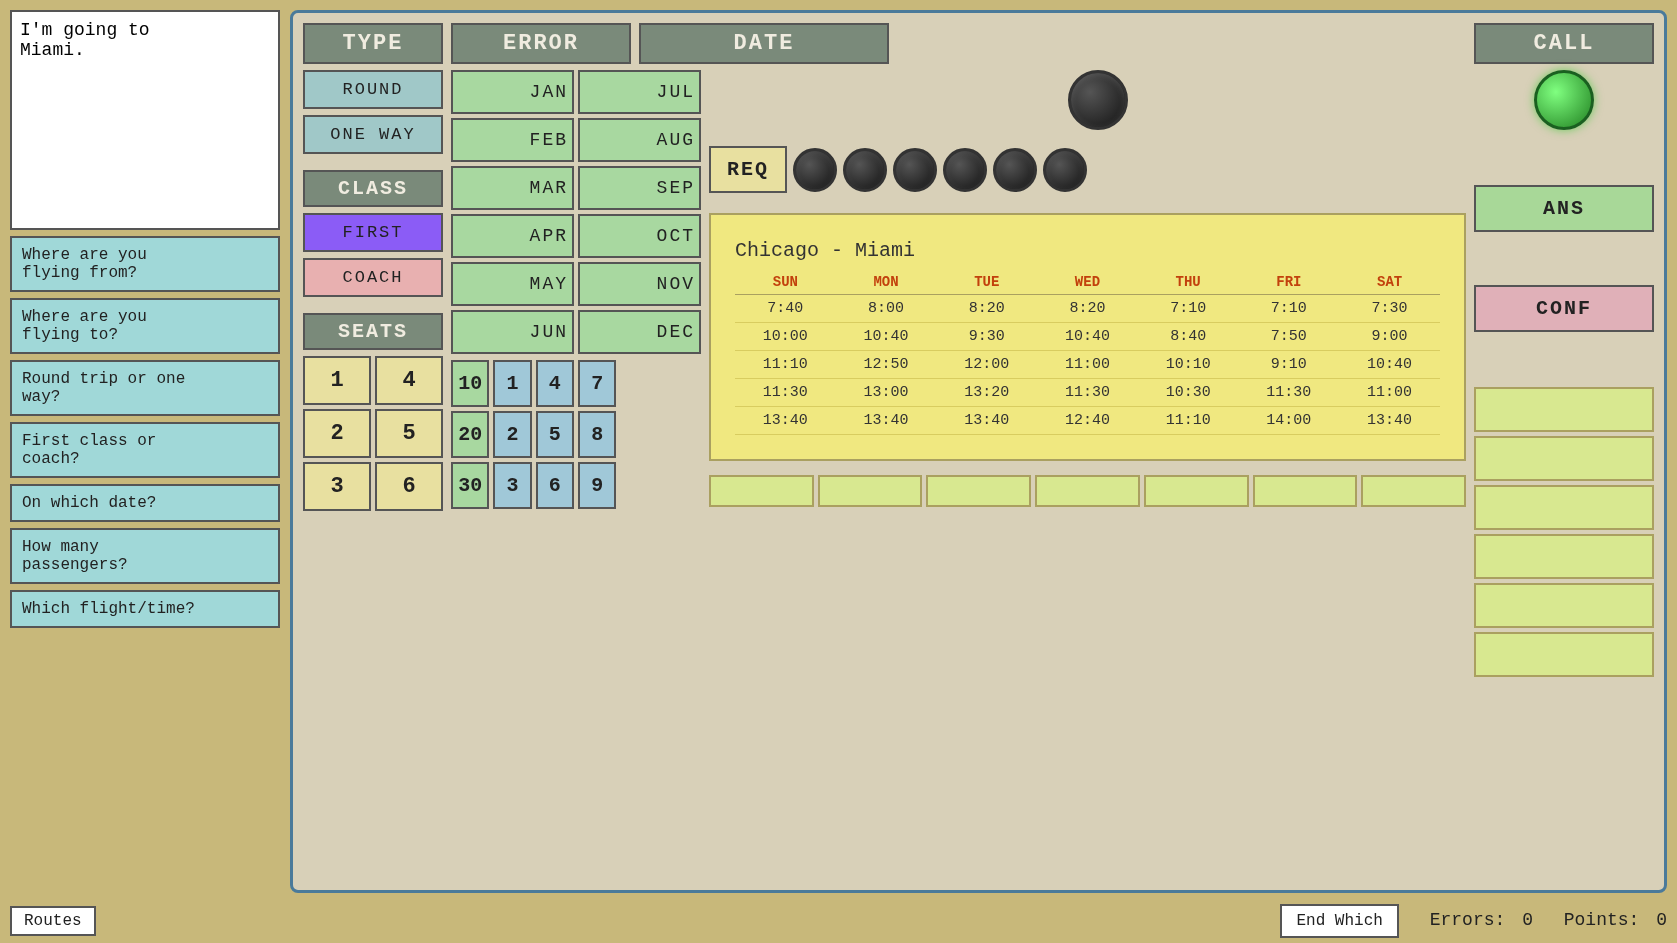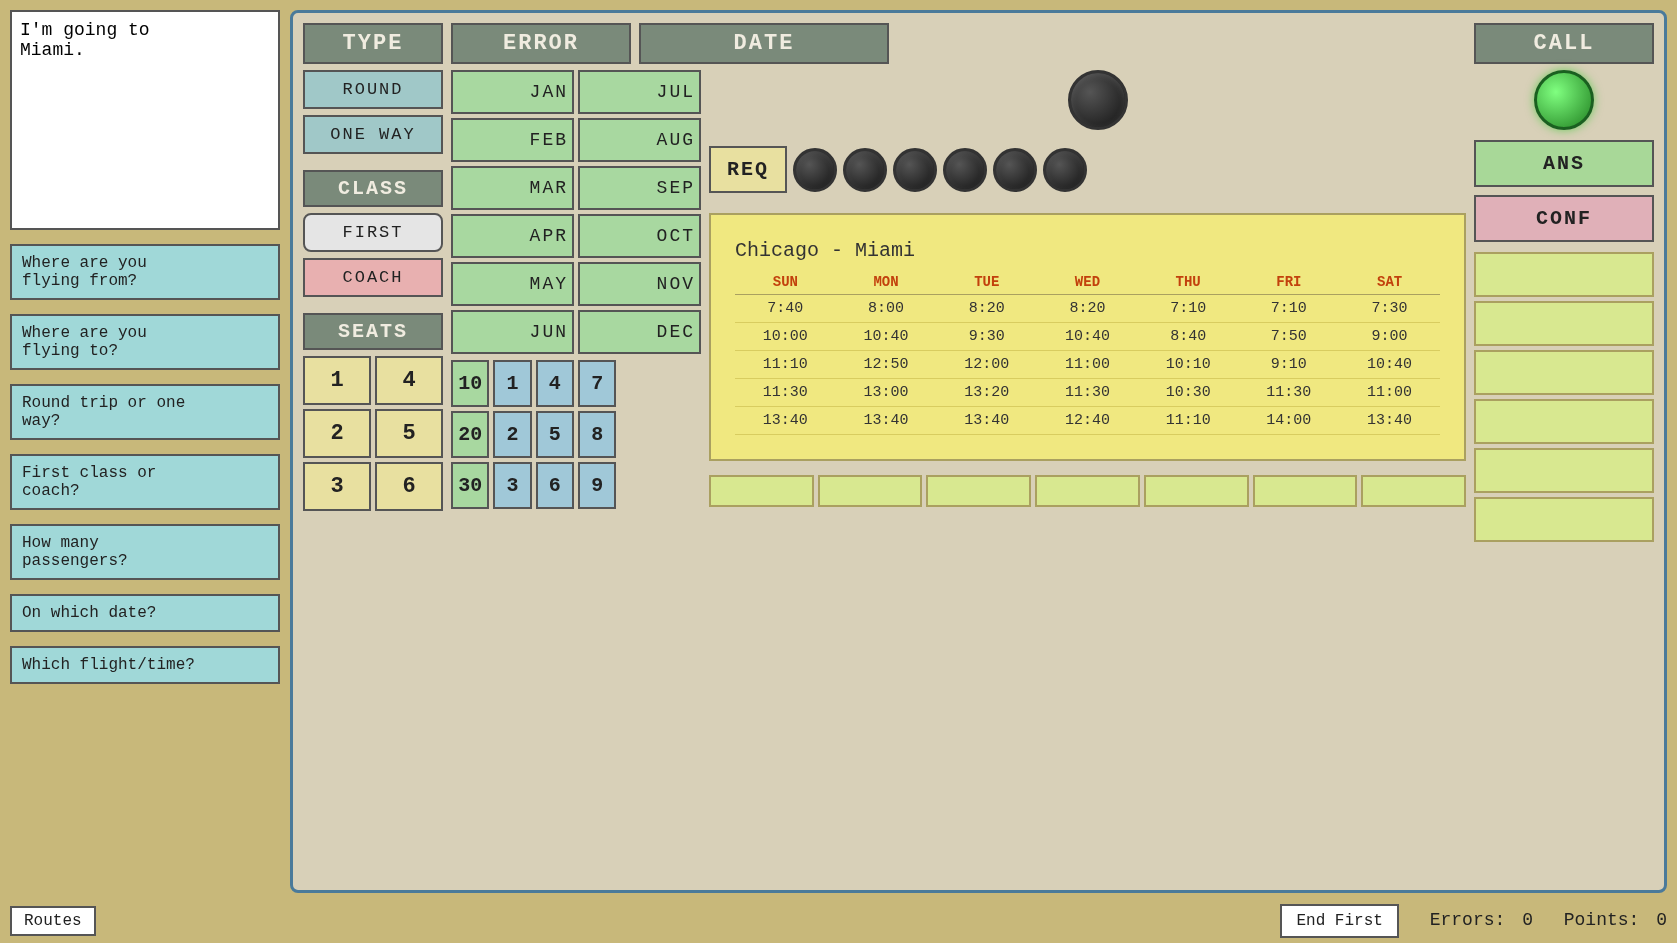--- a/index.html
+++ b/index.html
@@ -14,21 +14,21 @@
 
     
     #left-panel {
       position: absolute;
       left: 10px;
       top: 10px;
       width: 270px;
       bottom: 50px;
       display: flex;
       flex-direction: column;
-      gap: 14px;
+      gap: 6px;
     }
 
     #chat-box {
       background: white;
       border: 2px solid #555;
       padding: 8px;
       font-size: 18px;
       font-family: 'Courier New', monospace;
       height: 220px;
       flex-shrink: 0;
@@ -101,21 +101,21 @@
       border: 2px solid #555;
       font-family: 'Courier New', monospace;
       font-size: 17px;
       letter-spacing: 2px;
       text-align: center;
       padding: 8px 4px;
       cursor: pointer;
       margin-bottom: 6px;
       color: #222;
     }
-    .class-btn.first { background: #e5e5e5; border-radius: 8px; }
+    .class-btn.first { background: #8b5cf6; }
     .class-btn.coach { background: #e8b0b0; }
 
     .seats-header {
       background: #7a8a7a;
       color: #f0ece0;
       font-size: 20px;
       font-weight: bold;
       text-align: center;
       padding: 5px;
       border: 2px solid #555;
@@ -329,20 +329,21 @@
       display: flex;
       flex-direction: column;
       gap: 6px;
     }
     #call-area {
       display: flex;
       flex-direction: column;
       width: 180px;
       flex-shrink: 0;
       align-items: stretch;
+      gap: 45px;
     }
 
     
     #status-bar {
       position: absolute;
       bottom: 0;
       left: 0;
       right: 0;
       height: 44px;
       background: #c8b87a;
@@ -392,23 +393,23 @@
   </div>
 
   <button class="question-btn" style="white-space:pre-wrap;">Where are you
 flying from?</button>
   <button class="question-btn" style="white-space:pre-wrap;">Where are you
 flying to?</button>
   <button class="question-btn" style="white-space:pre-wrap;">Round trip or one
 way?</button>
   <button class="question-btn" style="white-space:pre-wrap;">First class or
 coach?</button>
+  <button class="question-btn" style="white-space:pre-wrap;">On which date?</button>
   <button class="question-btn" style="white-space:pre-wrap;">How many
 passengers?</button>
-  <button class="question-btn" style="white-space:pre-wrap;">On which date?</button>
   <button class="question-btn" style="white-space:pre-wrap;">Which flight/time?</button>
 </div>
 
 <div id="main-panel">
 
   <div id="top-headers">
     <div class="section-header" style="width:140px;">TYPE</div>
     <div class="section-header" style="width:180px;">ERROR</div>
     <div class="section-header" style="width:250px;">DATE</div>
     <div style="flex:1;"></div>
@@ -580,19 +581,19 @@
         <div class="right-box"></div>
         <div class="right-box"></div>
       </div>
     </div>
   </div>
 </div>
 
 <div id="status-bar">
   <button class="routes-btn">Routes</button>
   <div class="status-text">
-    <button class="end-shift-btn">End First</button>
+    <button class="end-shift-btn">End Which</button>
     <span style="margin-left:20px;">Errors:</span>
     <span style="margin-left:6px;">0</span>
     <span style="margin-left:20px;">Points:</span>
     <span style="margin-left:6px;">0</span>
   </div>
 </div>
 
 </body></html>

